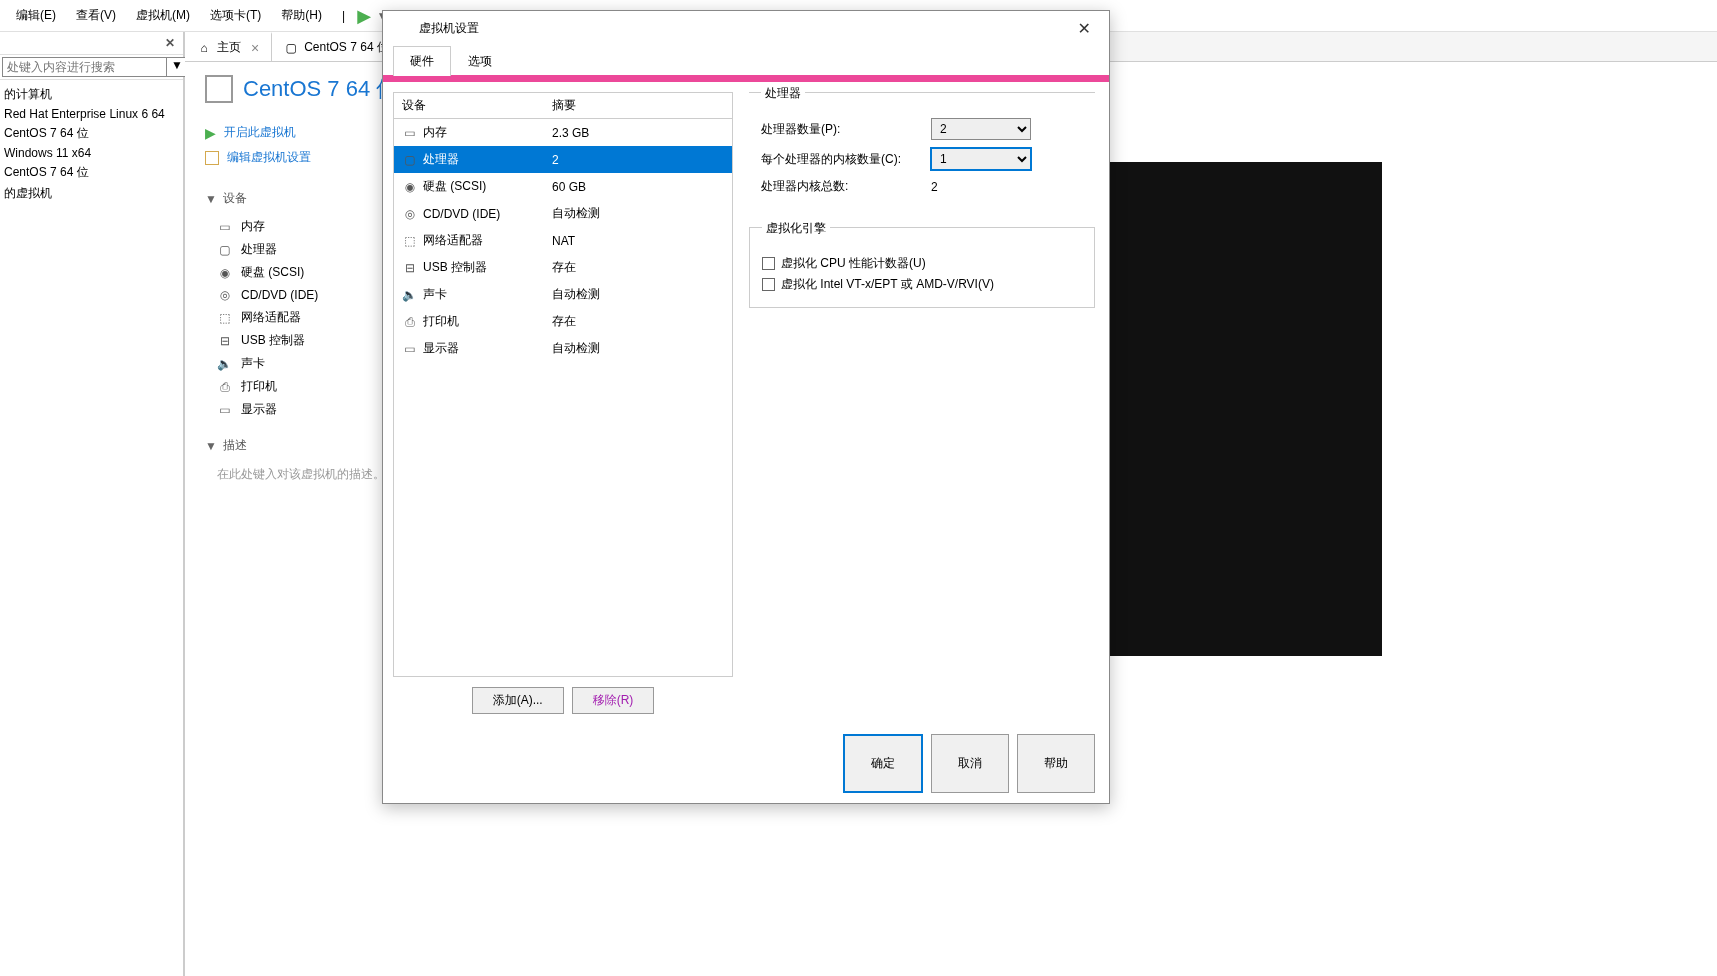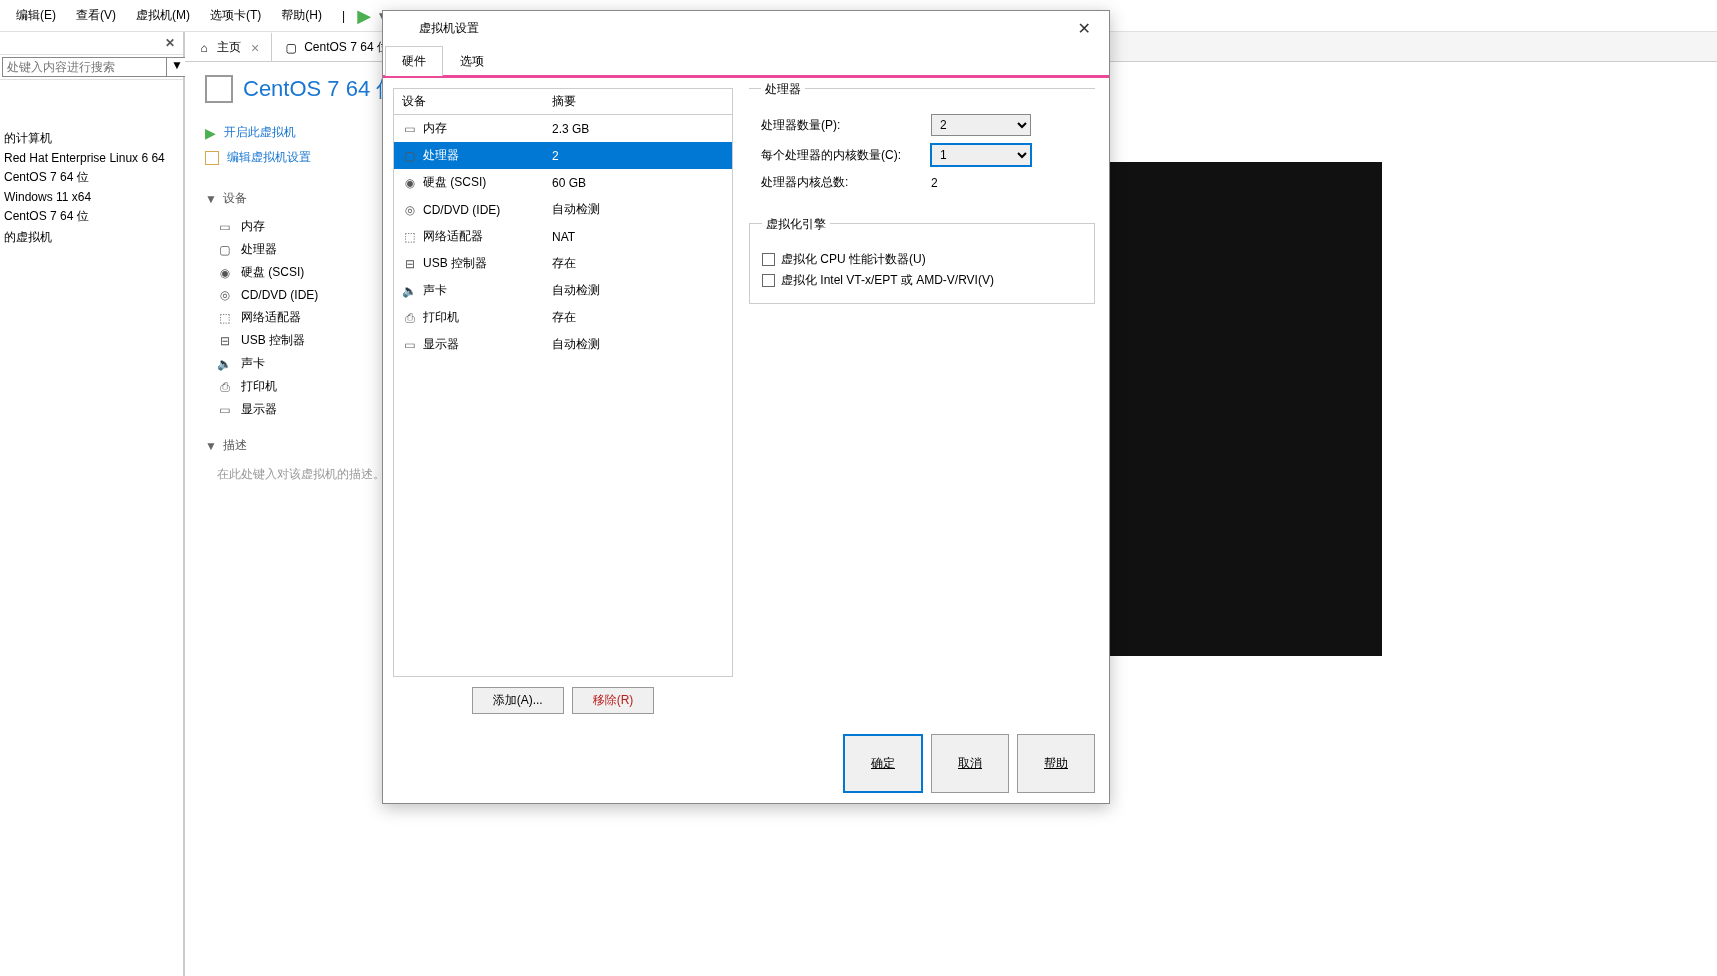--- a/index.html
+++ b/index.html
@@ -10,21 +10,21 @@
     .play-btn { color: #4CAF50; font-size: 18px; margin-left: 8px; }
     .dropdown-arrow { color: #666; font-size: 10px; margin-left: 2px; }
     
     .main-content { display: flex; height: calc(100vh - 32px); }
     .sidebar { width: 185px; border-right: 2px solid #ccc; display: flex; flex-direction: column; }
     .sidebar-header { display: flex; align-items: center; padding: 2px; border-bottom: 1px solid #e0e0e0; }
     .close-x { margin-left: auto; padding: 2px 6px; cursor: pointer; font-weight: bold; color: #555; }
     .search-box { display: flex; padding: 2px; border-bottom: 1px solid #e0e0e0; }
     .search-input { flex: 1; border: 1px solid #888; padding: 2px 4px; font-size: 12px; }
     .search-dd { border: 1px solid #888; border-left: none; padding: 0 4px; background: #fff; cursor: pointer; }
-    .sidebar-tree { padding: 4px 0; margin-top: 44px; }
+    .sidebar-tree { padding: 4px 0; }
     .tree-item { padding: 2px 4px; cursor: pointer; white-space: nowrap; overflow: hidden; }
     
     .content-area { flex: 1; position: relative; background: #fff; }
     .tabs { display: flex; border-bottom: 1px solid #ccc; background: #f5f5f5; height: 30px; }
     .tab { display: flex; align-items: center; padding: 4px 12px; background: #fff; border-right: 1px solid #ccc; border-top: 2px solid transparent; cursor: pointer; gap: 6px; }
     .tab.active { border-top: 2px solid #fff; }
     .tab-icon { width: 14px; height: 14px; display: inline-flex; align-items: center; justify-content: center; }
     .tab-close { color: #888; margin-left: 4px; font-size: 14px; }
     
     .vm-page { padding: 12px 20px; }
@@ -39,51 +39,51 @@
     
     .section-header { display: flex; align-items: center; gap: 6px; color: #555; margin: 8px 0; }
     .section-arrow { color: #666; }
     .device-list-item { display: flex; align-items: center; gap: 8px; padding: 3px 12px; cursor: pointer; }
     .dev-icon { width: 16px; height: 16px; display: inline-flex; align-items: center; justify-content: center; color: #555; }
     
     .desc-placeholder { color: #999; padding: 4px 12px; }
     .modal { position: fixed; top: 10px; left: 382px; width: 728px; height: 794px; background: #fff; border: 1px solid #888; box-shadow: 0 4px 16px rgba(0,0,0,0.25); z-index: 200; display: flex; flex-direction: column; }
     .modal-title { display: flex; align-items: center; padding: 6px 12px; font-size: 12px; margin-left: 24px; }
     .modal-close { margin-left: auto; font-size: 16px; cursor: pointer; color: #333; padding: 2px 6px; }
-    .modal-tabs { display: flex; padding: 0 2px; border-bottom: 3px solid #ec4899; align-items: flex-end; }
+    .modal-tabs { display: flex; padding: 0 10px; border-bottom: 7px solid #ec4899; align-items: flex-end; }
     .modal-tab { padding: 6px 16px; cursor: pointer; border: 1px solid transparent; border-bottom: none; margin-bottom: -1px; }
     .modal-tab.active { border-color: #ccc; background: #fff; }
     
     .modal-body { display: flex; flex: 1; padding: 10px; gap: 12px; overflow: hidden; }
     .modal-left { width: 340px; display: flex; flex-direction: column; }
     .device-table { border: 1px solid #ccc; flex: 1; }
     .device-table-header { display: flex; border-bottom: 1px solid #ccc; background: #fff; }
     .dt-col { padding: 4px 8px; }
     .dt-col1 { width: 150px; }
     .dt-col2 { flex: 1; }
     .device-row { display: flex; padding: 1px 0; cursor: pointer; }
     .device-row.selected { background: #0078D4; color: #fff; }
     .device-row .dt-col { display: flex; align-items: center; gap: 5px; }
     
     .modal-left-btns { display: flex; justify-content: center; gap: 8px; padding: 10px 0 0; }
     .btn { padding: 4px 20px; border: 1px solid #999; background: #f0f0f0; cursor: pointer; font-size: 12px; }
-    .btn.disabled { color: #b91c1c; cursor: not-allowed; }
+    .btn.disabled { color: #a21caf; cursor: not-allowed; }
     
     .modal-right { flex: 1; padding: 0 4px; }
     .fieldset { border: 1px solid #ccc; padding: 10px 12px 12px; margin-bottom: 12px; }
     .fieldset-legend { font-size: 12px; padding: 0 4px; position: relative; top: -18px; background: #fff; display: inline-block; margin-bottom: -10px; }
     .form-row { display: flex; align-items: center; margin-bottom: 8px; }
     .form-label { width: 170px; }
     .form-select { width: 100px; padding: 2px 4px; border: 1px solid #888; font-size: 12px; }
     .form-select.focused { border: 1px solid #0078D4; outline: 1px solid #0078D4; }
     .form-value { }
     .checkbox-row { display: flex; align-items: center; gap: 6px; padding: 2px 0; }
     .checkbox { width: 13px; height: 13px; border: 1px solid #666; }
     
-    .modal-footer { display: flex; justify-content: flex-end; gap: 8px; padding: 10px 14px; text-decoration: underline; }
+    .modal-footer { display: flex; justify-content: flex-end; gap: 8px; padding: 10px 14px; }
     .btn.primary { border: 2px solid #0078D4; padding: 3px 26px; }
     
     .preview-box { position: fixed; top: 162px; left: 1110px; width: 272px; height: 494px; background: #111; z-index: 50; }
   </style>
 </head>
 <body>
 
 <div class="menubar">
   <span class="menu-item">编辑(E)</span>
   <span class="menu-item">查看(V)</span>

